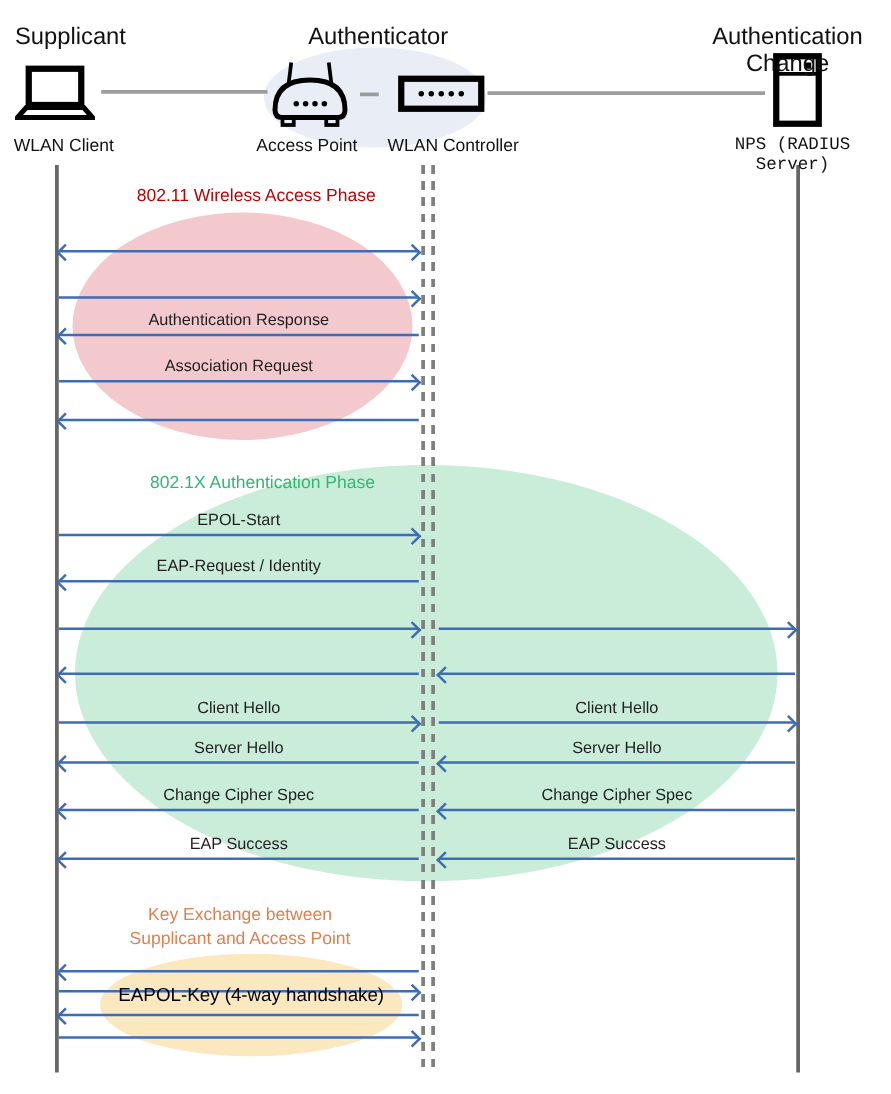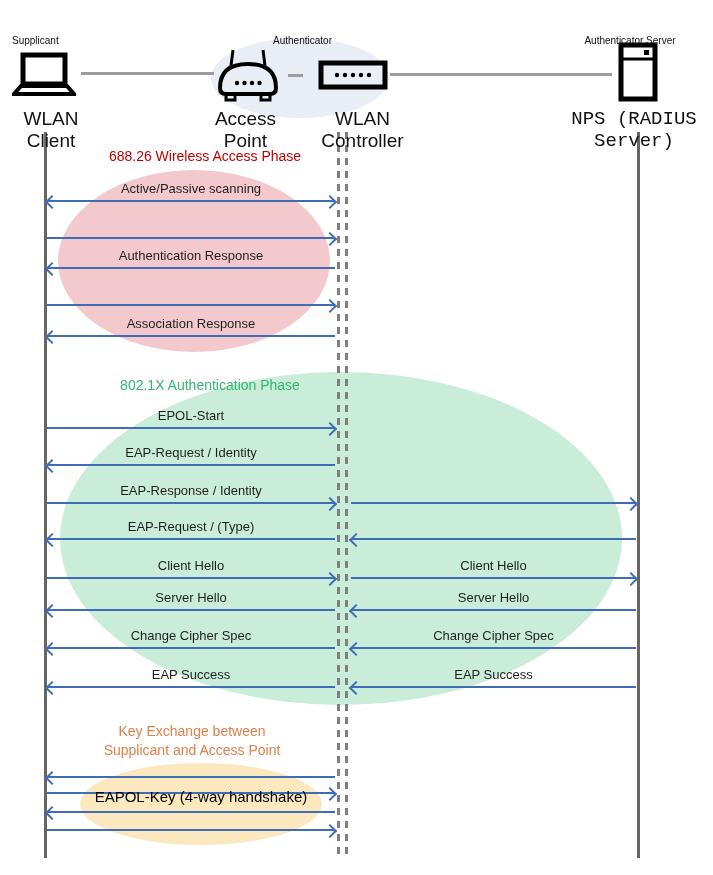--- a/index.html
+++ b/index.html
@@ -13,22 +13,22 @@
   .el-pink{left:58px;top:170px;width:272px;height:182px;background:#F4C9CE;}
   .el-green{left:60px;top:372px;width:562px;height:333px;background:#C9EDD9;}
   .el-yellow{left:80px;top:763px;width:242px;height:82px;background:#FCE8BE;}
   
   .lifeline{position:absolute;top:132px;height:726px;width:3px;z-index:1;}
   .solidline{background:#666666;}
   .dashline{background:repeating-linear-gradient(180deg,#7f7f7f 0 7px,transparent 7px 13px);}
   
   .connector{position:absolute;height:3px;background:#9d9d9d;z-index:0;}
   
-  .role{position:absolute;top:35px;font-size:10px;color:#111;z-index:3;}
-  .nodelabel{position:absolute;top:108px;font-size:19px;color:#111;text-align:center;z-index:3;}
+  .role{position:absolute;top:19px;font-size:19px;color:#111;z-index:3;}
+  .nodelabel{position:absolute;top:108px;font-size:14px;color:#111;text-align:center;z-index:3;}
   
   .arr{position:absolute;height:12px;z-index:2;}
   .lspan{left:46px;width:290px;}
   .rspan{left:350px;width:287px;}
   .arr .shaft{position:absolute;left:1px;right:1px;top:5px;height:2px;background:#3E6CB5;}
   .arr .head{position:absolute;top:2px;width:8px;height:8px;border:solid #3E6CB5;border-width:2.5px 2.5px 0 0;}
   .arr .head.r{right:1px;transform:rotate(45deg);}
   .arr .head.l{left:1px;transform:rotate(-135deg);}
   .mlabel{position:absolute;height:16px;font-size:13px;text-align:center;z-index:3;white-space:nowrap;line-height:16px;}
   .phase-title{position:absolute;font-size:14px;text-align:center;z-index:3;line-height:19px;}
@@ -43,21 +43,21 @@
 
 <div id="diagram">
 
   <div class="ellipse el-blue"></div>
   <div class="ellipse el-pink"></div>
   <div class="ellipse el-green"></div>
   <div class="ellipse el-yellow"></div>
 
   <div class="role" style="left:12px;">Supplicant</div>
   <div class="role" style="left:230px;width:145px;text-align:center;">Authenticator</div>
-  <div class="role" style="left:555px;width:150px;text-align:center;">Authenticator Server</div>
+  <div class="role" style="left:555px;width:150px;text-align:center;">Authentication Change</div>
 
   <div class="connector" style="left:81px;top:72px;width:133px;"></div>
   <div class="connector" style="left:288px;top:74px;width:15px;"></div>
   <div class="connector" style="left:390px;top:73px;width:222px;"></div>
 
   <svg class="icon" style="left:12px;top:52px;" width="64" height="46" viewBox="0 0 64 46">
     <rect x="11" y="3" width="42" height="29" fill="none" stroke="#000" stroke-width="5"></rect>
     <path d="M9 34 L55 34 L62 42 L2 42 Z" fill="none" stroke="#000" stroke-width="4"></path>
   </svg>
   <svg class="icon" style="left:216px;top:48px;" width="64" height="54" viewBox="0 0 64 54">
@@ -88,75 +88,72 @@
   <div class="nodelabel" style="left:5px;width:92px;">WLAN Client</div>
   <div class="nodelabel" style="left:203px;width:85px;">Access Point</div>
   <div class="nodelabel" style="left:305px;width:115px;">WLAN Controller</div>
   <div class="nodelabel" style="left:563px;width:142px;font-family:Liberation Mono, monospace;">NPS (RADIUS Server)</div>
 
   <div class="lifeline solidline" style="left:44px;"></div>
   <div class="lifeline dashline" style="left:337px;"></div>
   <div class="lifeline dashline" style="left:345px;"></div>
   <div class="lifeline solidline" style="left:637px;"></div>
 
-  <div class="phase-title t-red" style="left:60px;top:147px;width:290px;">688.26 Wireless Access Phase</div>
+  <div class="phase-title t-red" style="left:60px;top:147px;width:290px;">802.11 Wireless Access Phase</div>
   <div class="phase-title t-green" style="left:70px;top:376px;width:280px;">802.1X Authentication Phase</div>
   <div class="phase-title t-orange" style="left:62px;top:722px;width:260px;">
     <div>Key Exchange between</div>
     <div>Supplicant and Access Point</div>
   </div>
 
-  <div class="mlabel lspan" style="top:181px;">Active/Passive scanning</div>
   <div class="arr lspan dir-both" style="top:195px;">
       <span class="shaft"></span>
       <span class="head l"></span>
       <span class="head r"></span>
     </div>
 
   <div class="arr lspan dir-right" style="top:232px;">
       <span class="shaft"></span>
       <span class="head r"></span>
     </div>
 
   <div class="mlabel lspan" style="top:248px;">Authentication Response</div>
   <div class="arr lspan dir-left" style="top:262px;">
       <span class="shaft"></span>
       <span class="head l"></span>
     </div>
 
+  <div class="mlabel lspan" style="top:285px;">Association Request</div>
   <div class="arr lspan dir-right" style="top:299px;">
       <span class="shaft"></span>
       <span class="head r"></span>
     </div>
 
-  <div class="mlabel lspan" style="top:316px;">Association Response</div>
   <div class="arr lspan dir-left" style="top:330px;">
       <span class="shaft"></span>
       <span class="head l"></span>
     </div>
 
   <div class="mlabel lspan" style="top:408px;">EPOL-Start</div>
   <div class="arr lspan dir-right" style="top:422px;">
       <span class="shaft"></span>
       <span class="head r"></span>
     </div>
 
   <div class="mlabel lspan" style="top:445px;">EAP-Request / Identity</div>
   <div class="arr lspan dir-left" style="top:459px;">
       <span class="shaft"></span>
       <span class="head l"></span>
     </div>
 
-  <div class="mlabel lspan" style="top:483px;">EAP-Response / Identity</div>
   <div class="arr lspan dir-right" style="top:497px;">
       <span class="shaft"></span>
       <span class="head r"></span>
     </div>
 
-  <div class="mlabel lspan" style="top:519px;">EAP-Request / (Type)</div>
   <div class="arr lspan dir-left" style="top:533px;">
       <span class="shaft"></span>
       <span class="head l"></span>
     </div>
 
   <div class="mlabel lspan" style="top:558px;">Client Hello</div>
   <div class="arr lspan dir-right" style="top:572px;">
       <span class="shaft"></span>
       <span class="head r"></span>
     </div>

